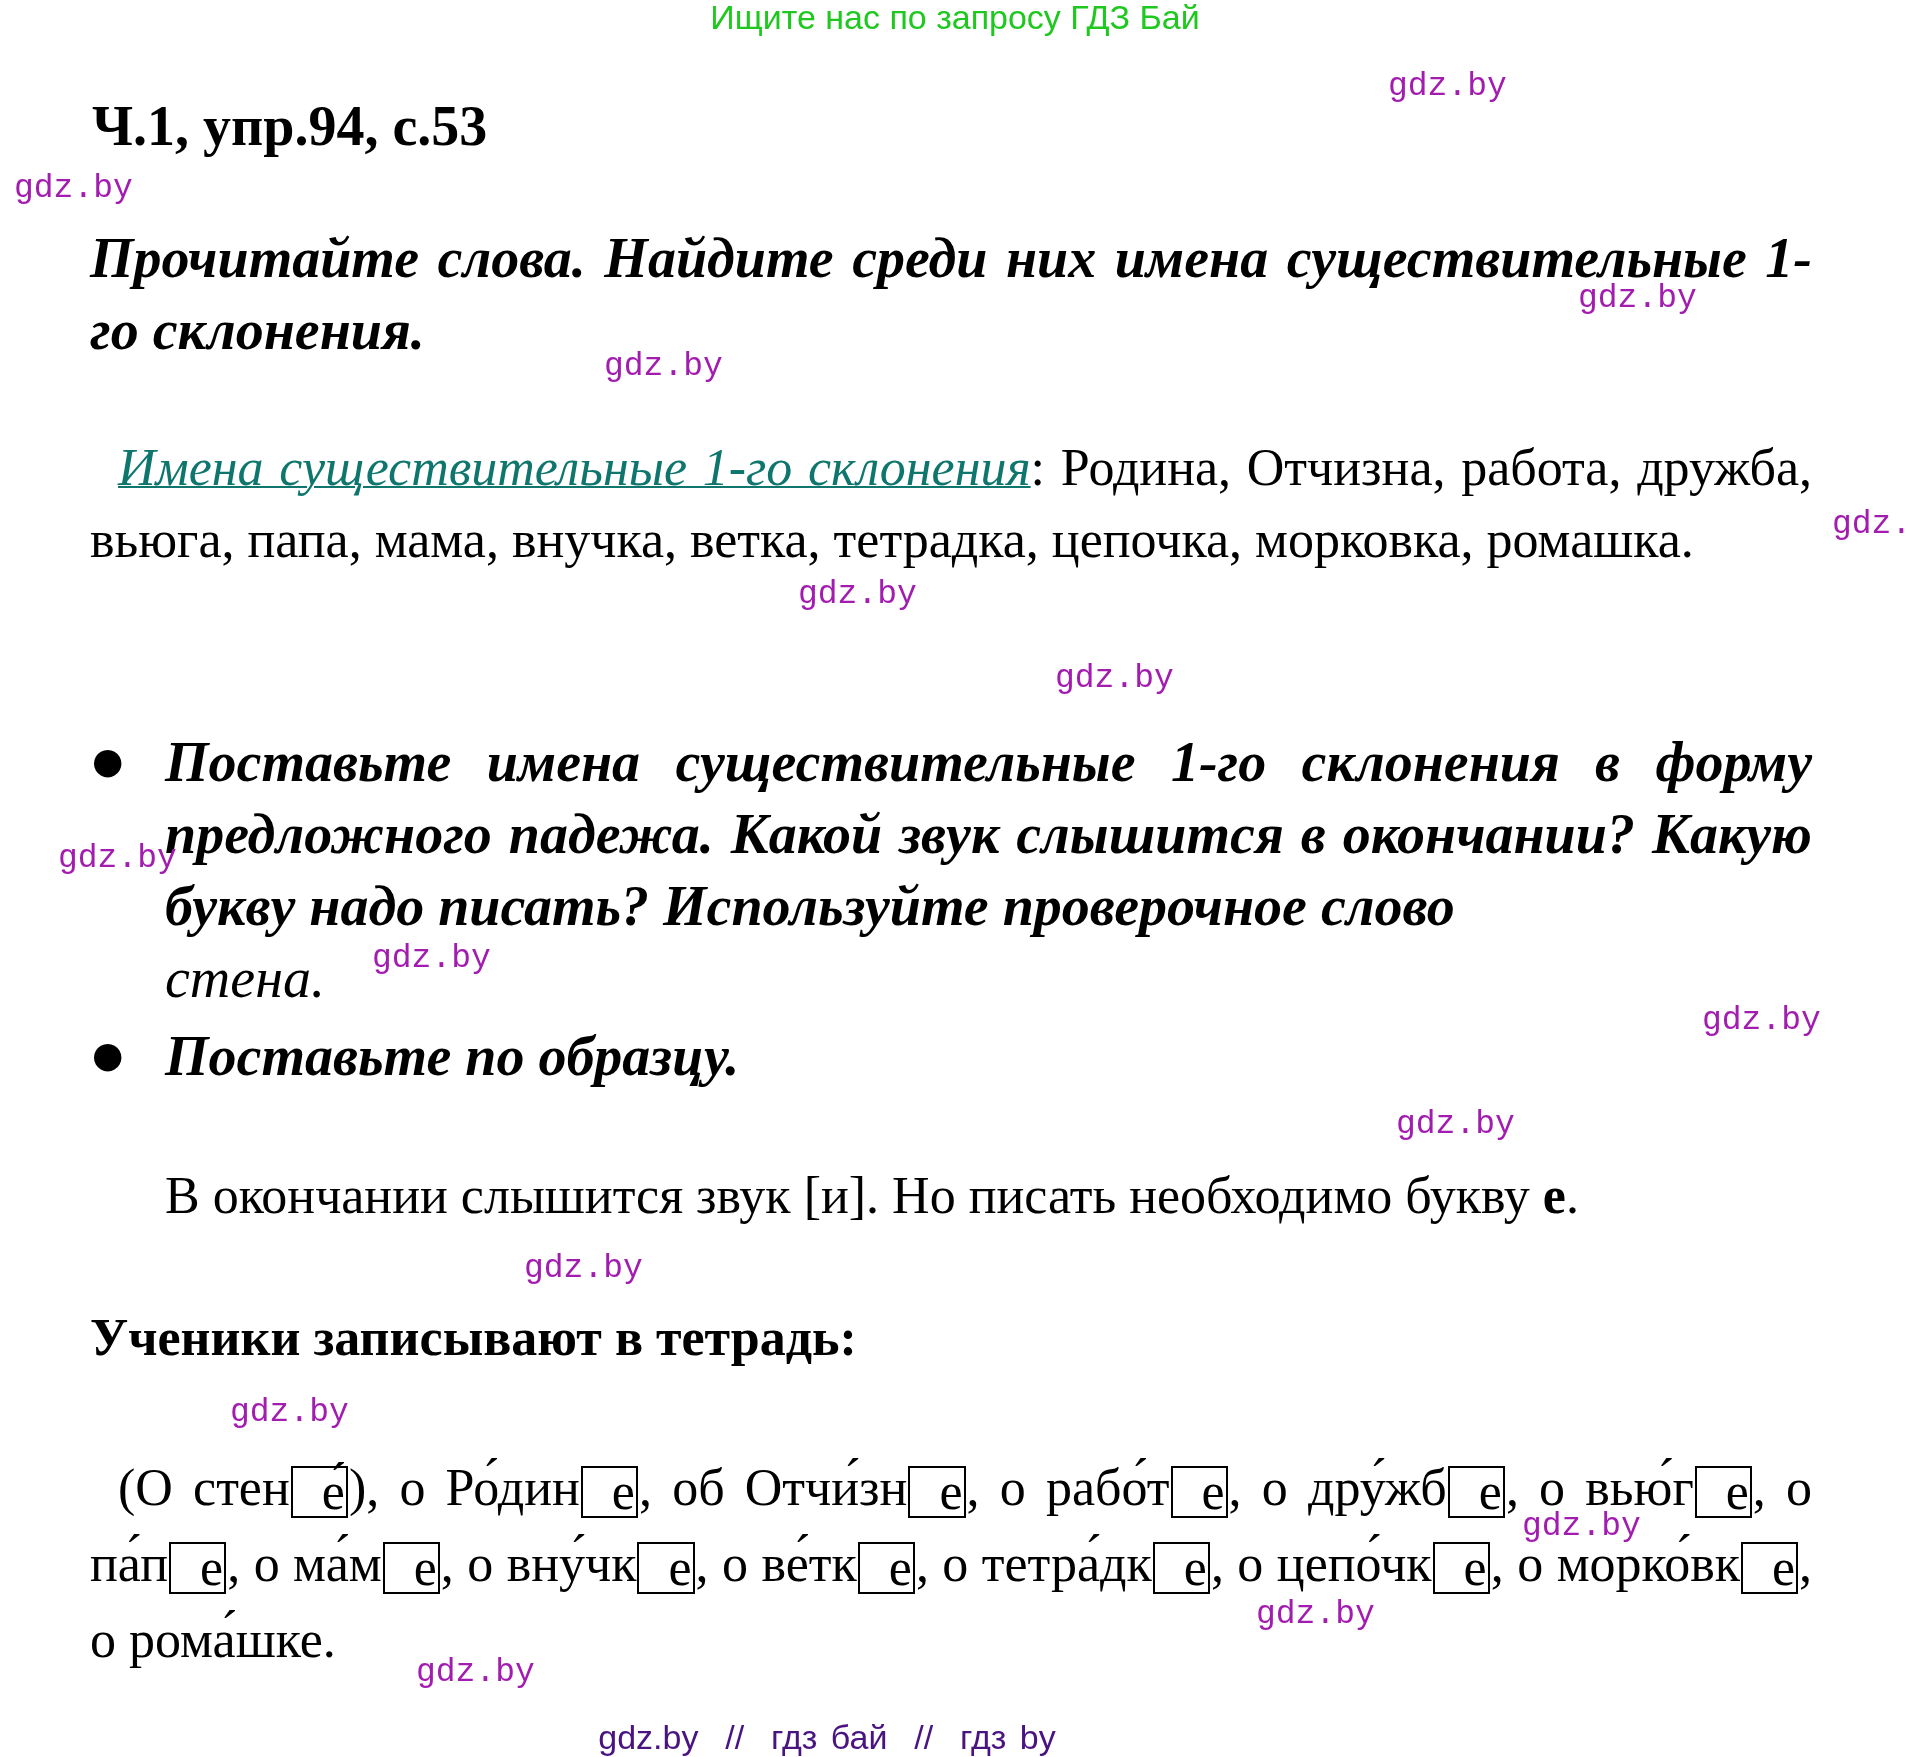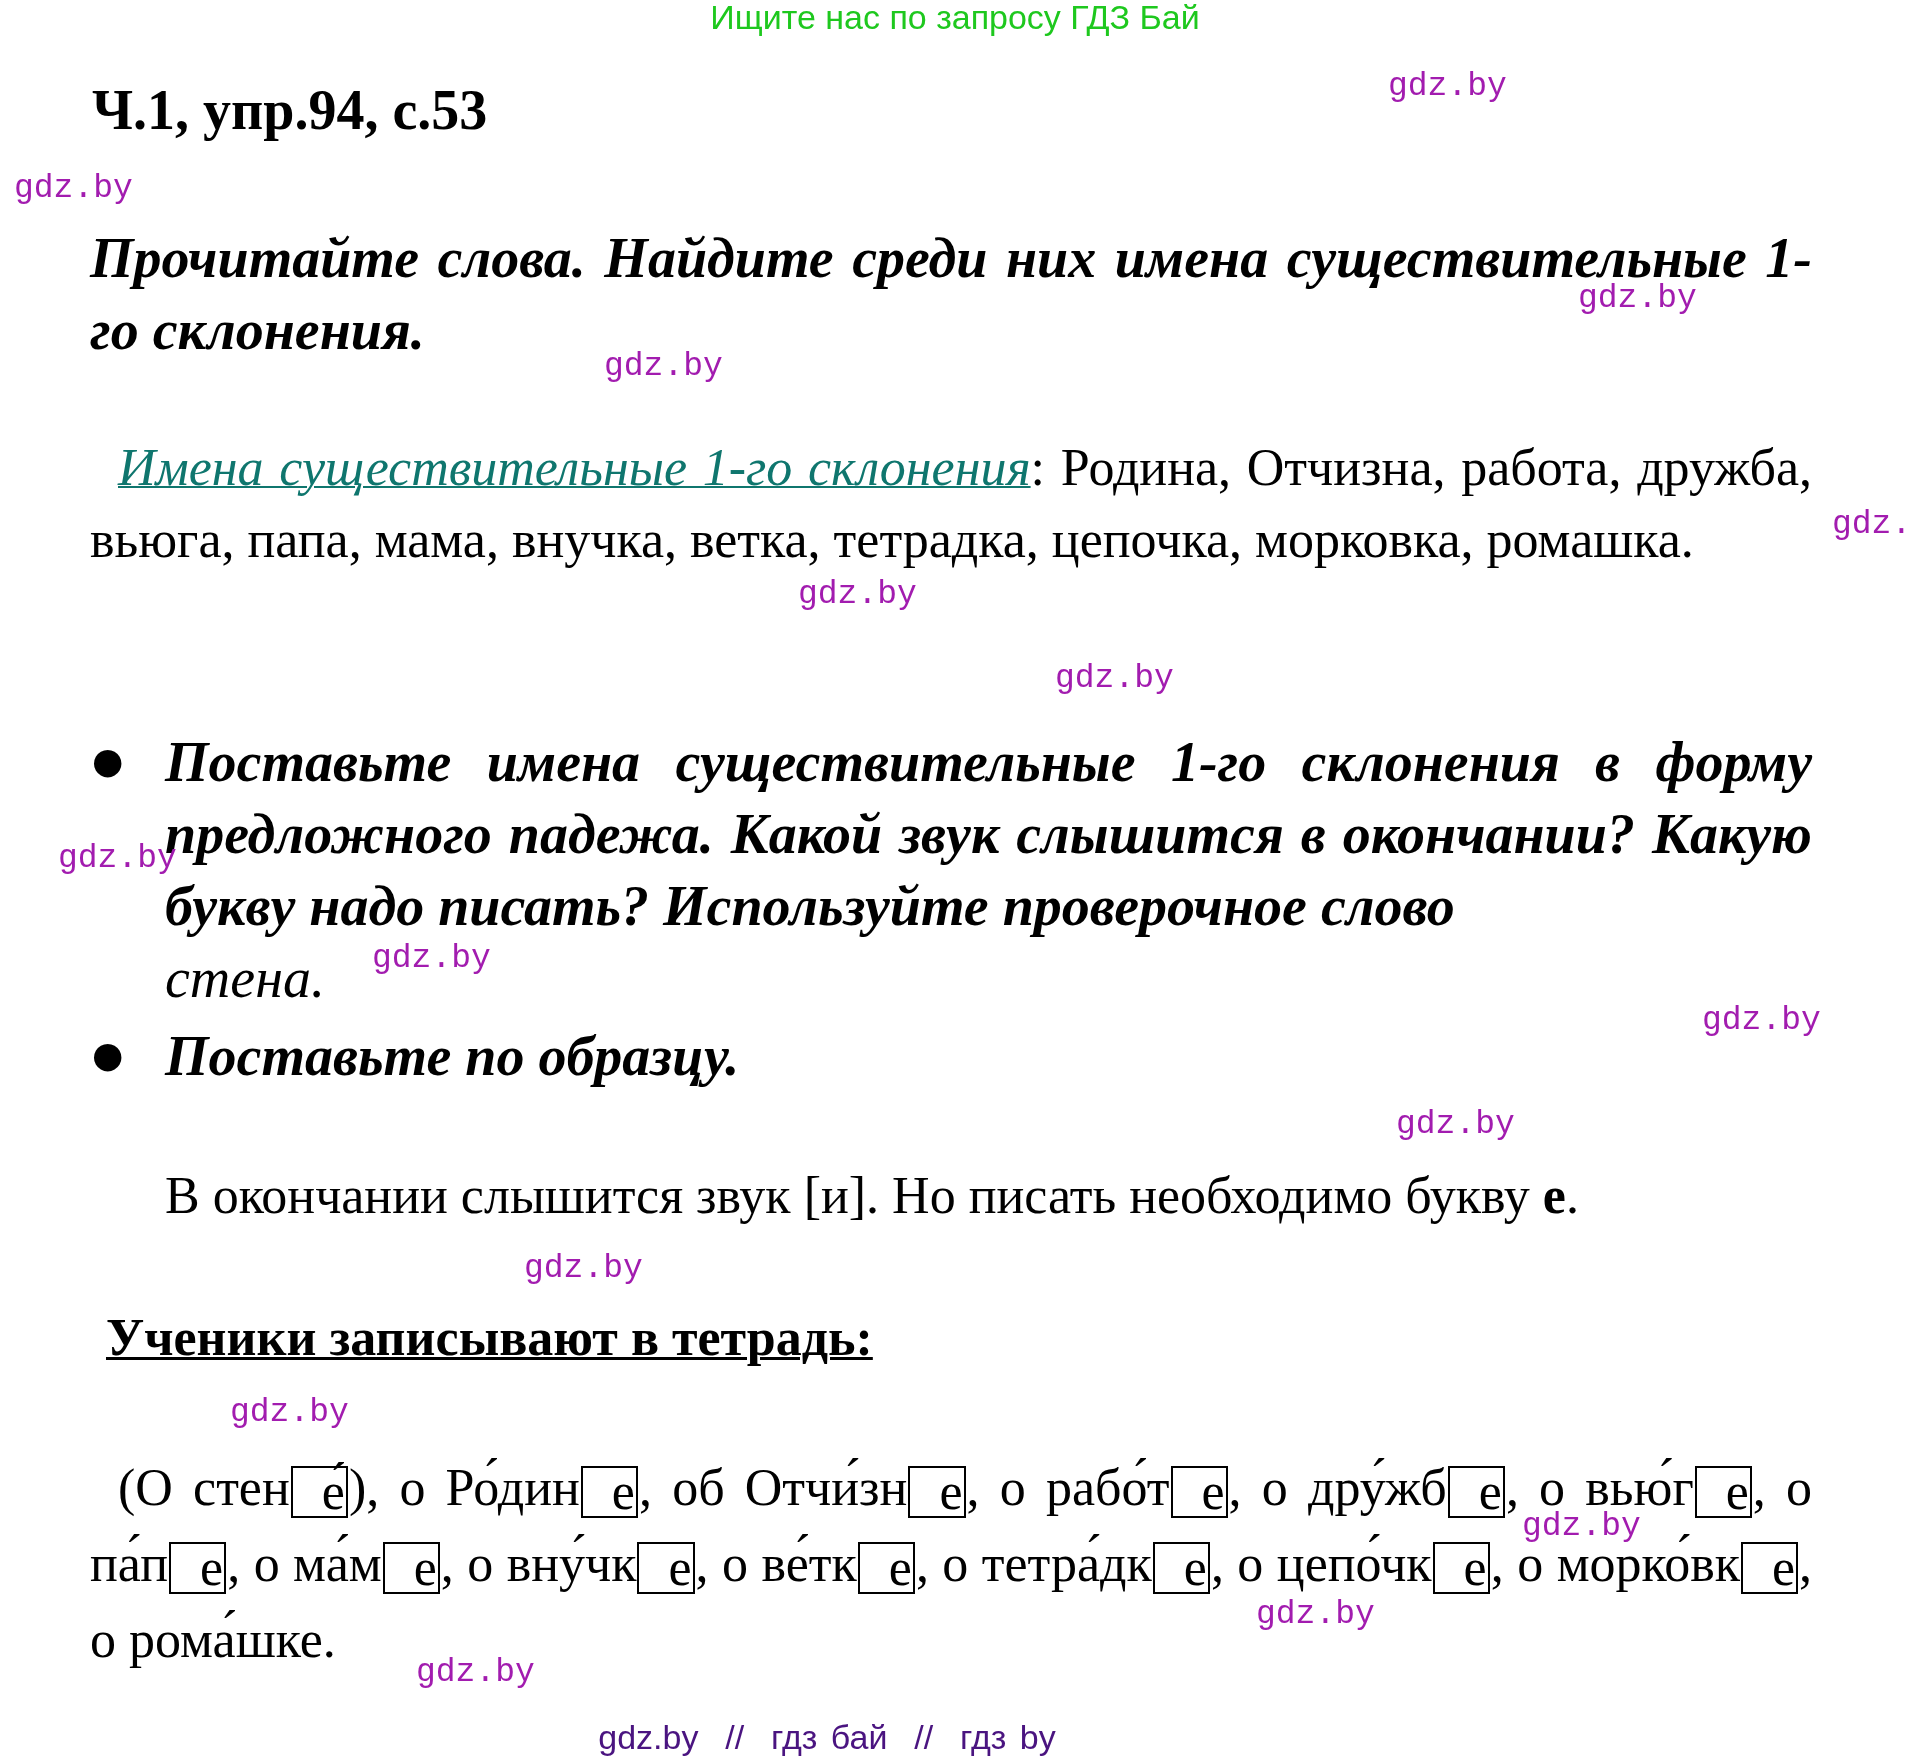--- a/index.html
+++ b/index.html
@@ -1,28 +1,28 @@
 <!DOCTYPE html>
 <html><head>
 <meta charset="utf-8">
 <style>
   html, body { margin:0; padding:0; background:#ffffff; }
   body { width:1910px; height:1757px; position:relative; overflow:hidden; color:#000; }
   .abs { position:absolute; white-space:nowrap; }
   .banner { font-family:"Liberation Sans", sans-serif; font-size:34px; color:#1ec81e; left:0; width:1910px; text-align:center; top:-2px; }
   .footer { font-family:"Liberation Sans", sans-serif; font-size:34px; color:#4a1480; left:0; width:1654px; text-align:center; top:1718px; word-spacing:4px; }
   .wm { font-family:Liberation Mono, monospace; font-size:33px; color:#a21caf; }
-  .title { font-family:"Liberation Serif", serif; font-weight:bold; font-size:56px; left:92px; top:78px; }
+  .title { font-family:"Liberation Serif", serif; font-weight:bold; font-size:56px; left:92px; top:94px; }
   .task { font-family:"Liberation Serif", serif; font-weight:bold; font-style:italic; font-size:56px; left:90px; width:1722px; white-space:normal; text-align:justify; line-height:72px; }
   .body-text { font-family:"Liberation Serif", serif; font-size:52px; left:90px; width:1722px; white-space:normal; text-align:justify; line-height:72px; }
   .lbl { font-style:italic; text-decoration:underline; text-decoration-thickness:2px; color:#0f766e; }
   .bullet { font-family:"DejaVu Sans", sans-serif; font-size:36px; left:92px; }
   .bullet-text { left:165px; width:1647px; }
   .plain-italic { font-weight:normal; font-style:italic; }
-  .heading2 { font-family:"Liberation Serif", serif; font-weight:bold; font-size:52px; left:106px; top:1308px; text-decoration:underline; text-decoration-thickness:3px; }
+  .heading2 { font-family:"Liberation Serif", serif; font-weight:bold; font-size:52px; left:90px; top:1308px; text-decoration-thickness:3px; }
   .boxed { display:inline-block; border:2px solid #000; line-height:48px; padding:0 1px; margin:0 1px; vertical-align:-4px; }
   .answer { font-family:"Liberation Serif", serif; font-size:52px; left:90px; top:1450px; width:1722px; white-space:normal; line-height:76px; text-align:justify; }
 </style>
 </head>
 <body>
 
 <div class="abs banner">Ищите нас по запросу ГДЗ Бай</div>
 
 <div class="abs title">Ч.1, упр.94, с.53</div>
 

